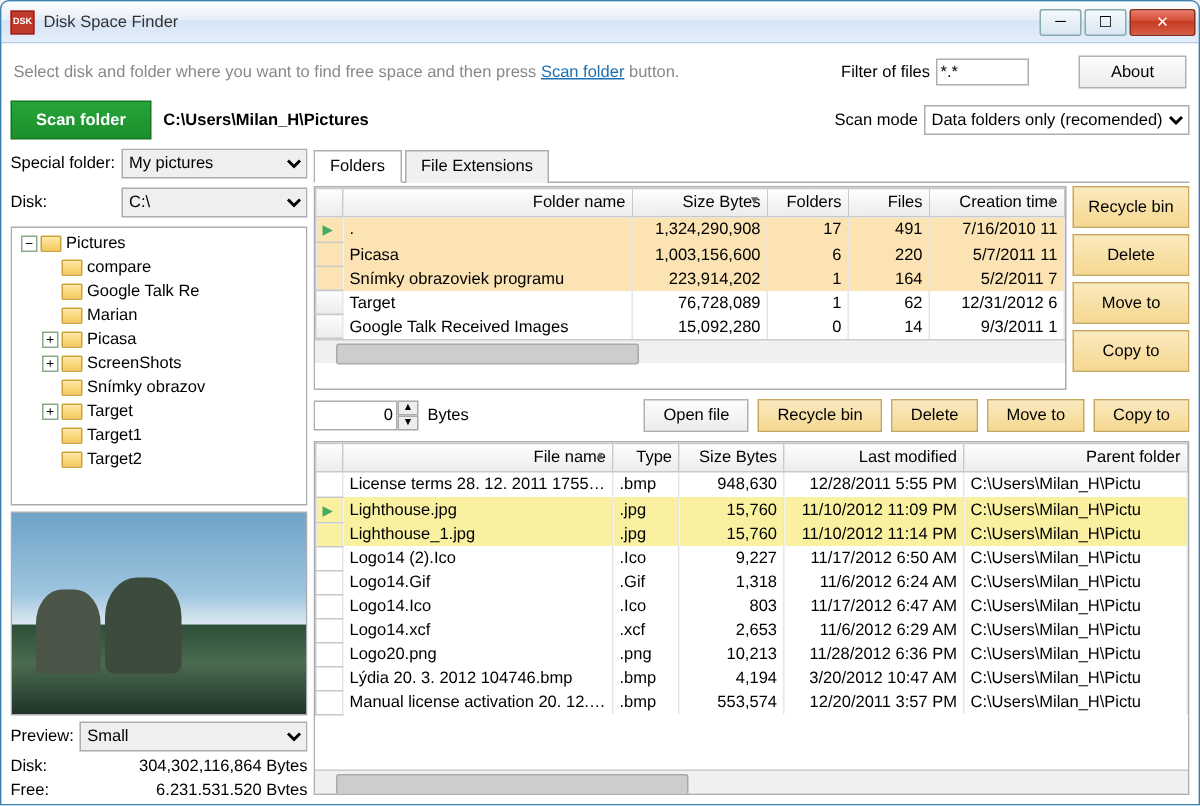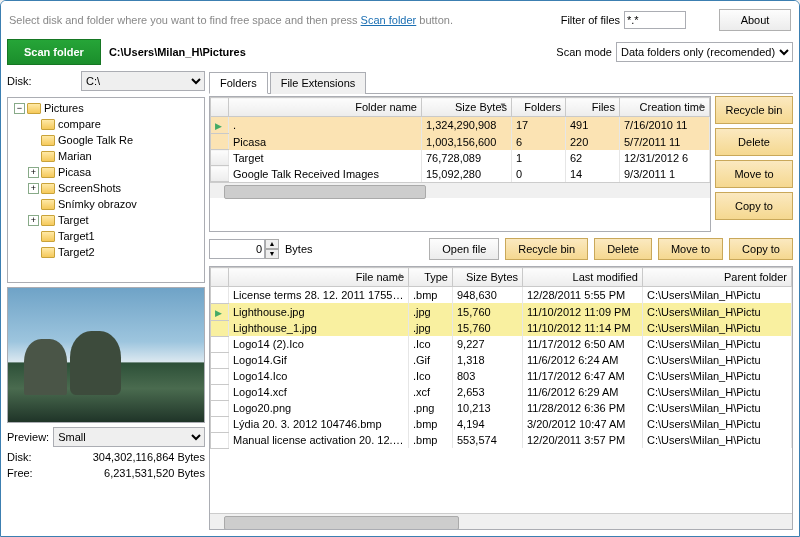--- a/index.html
+++ b/index.html
@@ -75,21 +75,21 @@
 
 table.grid { width: 100%; border-collapse: collapse; table-layout: fixed; }
 table.grid th { background: linear-gradient(#fdfdfd,#ececec); border: 1px solid #c9c9c9; padding: 3px 4px; text-align: right; font-weight: normal; position: relative; }
 table.grid th .sort { position: absolute; right: 4px; font-size: 8px; color: #666; }
 table.grid td { border-right: 1px solid #e6e6e6; padding: 2px 4px; white-space: nowrap; overflow: hidden; text-overflow: ellipsis; }
 table.grid tr.odd td { background: #fff; }
 table.grid tr.hl td { background: #fbe3b3; }
 table.grid tr.sel td { background: #f9f0a0; }
 .rowhdr { width: 18px; background: linear-gradient(#fdfdfd,#ececec); border: 1px solid #c9c9c9; }
 .rowptr { color: #4a6; font-size: 9px; }
-.numcell { }
+.numcell { text-align: right; }
 .scrollx { height: 16px; background: #f0f0f0; border-top: 1px solid #ccc; position: relative; }
 .scrollx::before { content: ""; position: absolute; left: 14px; top: 2px; width: 40%; height: 12px; background: #cdcdcd; border: 1px solid #aaa; border-radius: 2px; }
 
 
 .midbar { display: flex; align-items: center; gap: 6px; padding: 4px 0; }
 .midbar .lbl { padding-right: 2px; }
 .spin { display: flex; align-items: center; }
 .spin input { width: 56px; height: 20px; border: 1px solid #abadb3; text-align: right; padding-right: 2px; }
 .spin .btns { display: flex; flex-direction: column; }
 .spin .btns span { width: 14px; height: 10px; border: 1px solid #aaa; background: #eee; font-size: 7px; line-height: 8px; text-align: center; cursor: pointer; }
@@ -98,20 +98,29 @@
 
 .filegridpanel { flex: 1; border: 1px solid #abadb3; background: #fff; overflow: hidden; display: flex; flex-direction: column; }
 .filegridpanel .body { flex: 1; overflow: hidden; }
 
 select, input { font-family: inherit; font-size: 11px; }
 </style>
 </head>
 <body>
 
 <div class="window">
+  <div class="titlebar">
+    <span class="icon">DSK</span>
+    <span class="title">Disk Space Finder</span>
+    <div class="winbtns">
+      <div class="winbtn">─</div>
+      <div class="winbtn">☐</div>
+      <div class="winbtn close">✕</div>
+    </div>
+  </div>
 
   <div class="content">
 
     <div class="hintrow">
       <div class="hint">
         <span>Select disk and folder where you want to find free space and then press </span><a href="#">Scan folder</a><span> button.</span>
       </div>
       <div class="filterbox">
         <span>Filter of files</span>
         <input type="text" value="*.*" style="">
@@ -124,20 +133,24 @@
       <div class="pathlbl">C:\Users\Milan_H\Pictures</div>
       <div class="scanmode">
         <span>Scan mode</span>
         <select><option>Data folders only (recomended)</option></select>
       </div>
     </div>
 
     <div class="mainarea">
 
       <div class="leftcol">
+        <div class="formrow">
+          <label>Special folder:</label>
+          <select><option>My pictures</option></select>
+        </div>
         <div class="formrow">
           <label>Disk:</label>
           <select><option>C:\</option></select>
         </div>
 
         <div class="treebox">
           <div class="tree">
             <ul style="padding-left:4px">
               <li>
                   <span class="expand">−</span>
@@ -250,20 +263,28 @@
     <td class="numcell">7/16/2010 11</td>
                   </tr>
                   <tr class="hl">
                     <td class="rowhdr"></td>
     <td>Picasa</td>
     <td class="numcell">1,003,156,600</td>
     <td class="numcell">6</td>
     <td class="numcell">220</td>
     <td class="numcell">5/7/2011 11</td>
                   </tr>
+                  <tr class="hl">
+                    <td class="rowhdr"></td>
+    <td>Snímky obrazoviek programu</td>
+    <td class="numcell">223,914,202</td>
+    <td class="numcell">1</td>
+    <td class="numcell">164</td>
+    <td class="numcell">5/2/2011 7</td>
+                  </tr>
                   <tr>
                     <td class="rowhdr"></td>
     <td>Target</td>
     <td class="numcell">76,728,089</td>
     <td class="numcell">1</td>
     <td class="numcell">62</td>
     <td class="numcell">12/31/2012 6</td>
                   </tr>
                   <tr>
                     <td class="rowhdr"></td>

